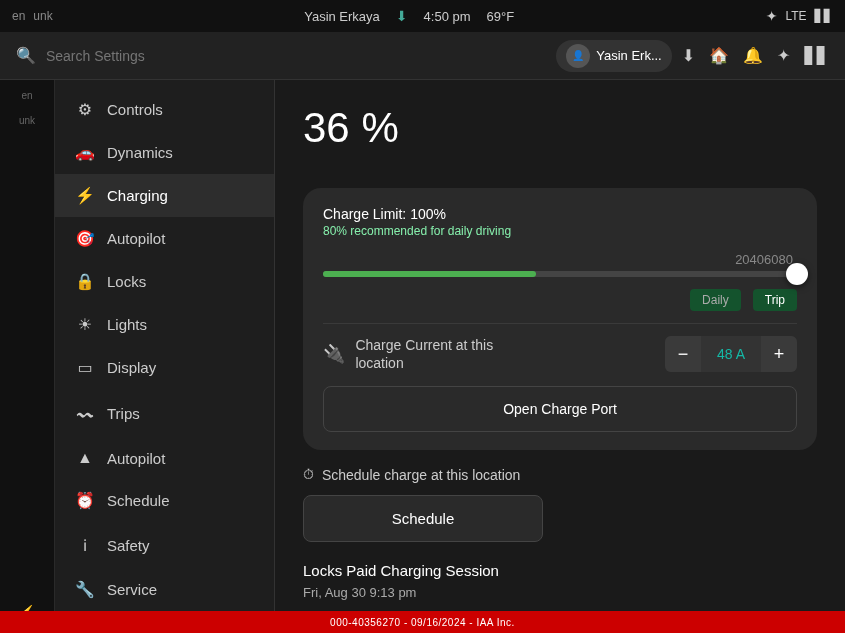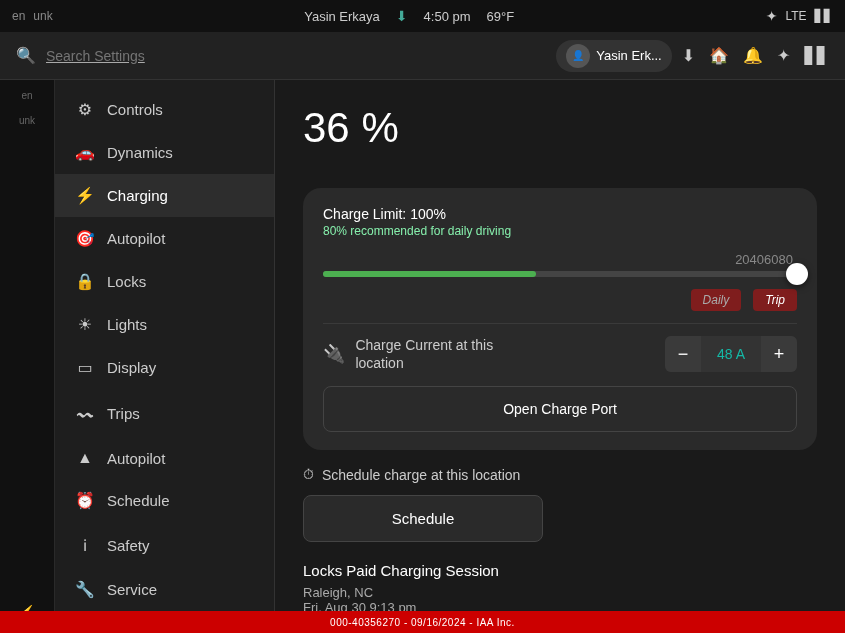--- a/index.html
+++ b/index.html
@@ -37,21 +37,20 @@
       gap: 10px;
       border-bottom: 1px solid #333;
     }
     .search-bar input {
       background: transparent;
       border: none;
       color: #aaa;
       font-size: 14px;
       outline: none;
       flex: 1;
-      text-decoration: underline;
     }
     .user-badge {
       display: flex;
       align-items: center;
       gap: 6px;
       background: #333;
       border-radius: 20px;
       padding: 4px 10px;
       font-size: 13px;
     }
@@ -171,26 +170,25 @@
     }
     .slider-buttons {
       display: flex;
       justify-content: flex-end;
       gap: 12px;
       margin-top: 8px;
     }
     .slider-btn {
       font-size: 12px;
       color: #aaa;
-      background: #7f1d1d;
+      background: #14532d;
       border: none;
       padding: 4px 12px;
       border-radius: 4px;
       cursor: pointer;
-      font-style: italic;
     }
     .slider-btn.active { color: #fff; }
 
     .divider { height: 1px; background: #3a3a3a; margin: 12px 0; }
 
     
     .charge-current-row {
       display: flex;
       align-items: center;
       justify-content: space-between;
@@ -463,21 +461,20 @@
     <div class="schedule-section">
       <div class="schedule-label">
         <span>⏱</span>
         <span>Schedule charge at this location</span>
       </div>
       <button class="schedule-btn">Schedule</button>
     </div>
 
     <div class="last-session">
       <div class="last-session-title">Locks Paid Charging Session</div>
-      <div class="last-session-loc">Raleigh, NC</div>
       <div class="last-session-loc">Fri, Aug 30 9:13 pm</div>
     </div>
 
   </div>
 
 </div>
 
 <div class="bottom-bar">
   <span>000-40356270 - 09/16/2024 - IAA Inc.</span>
 </div>

